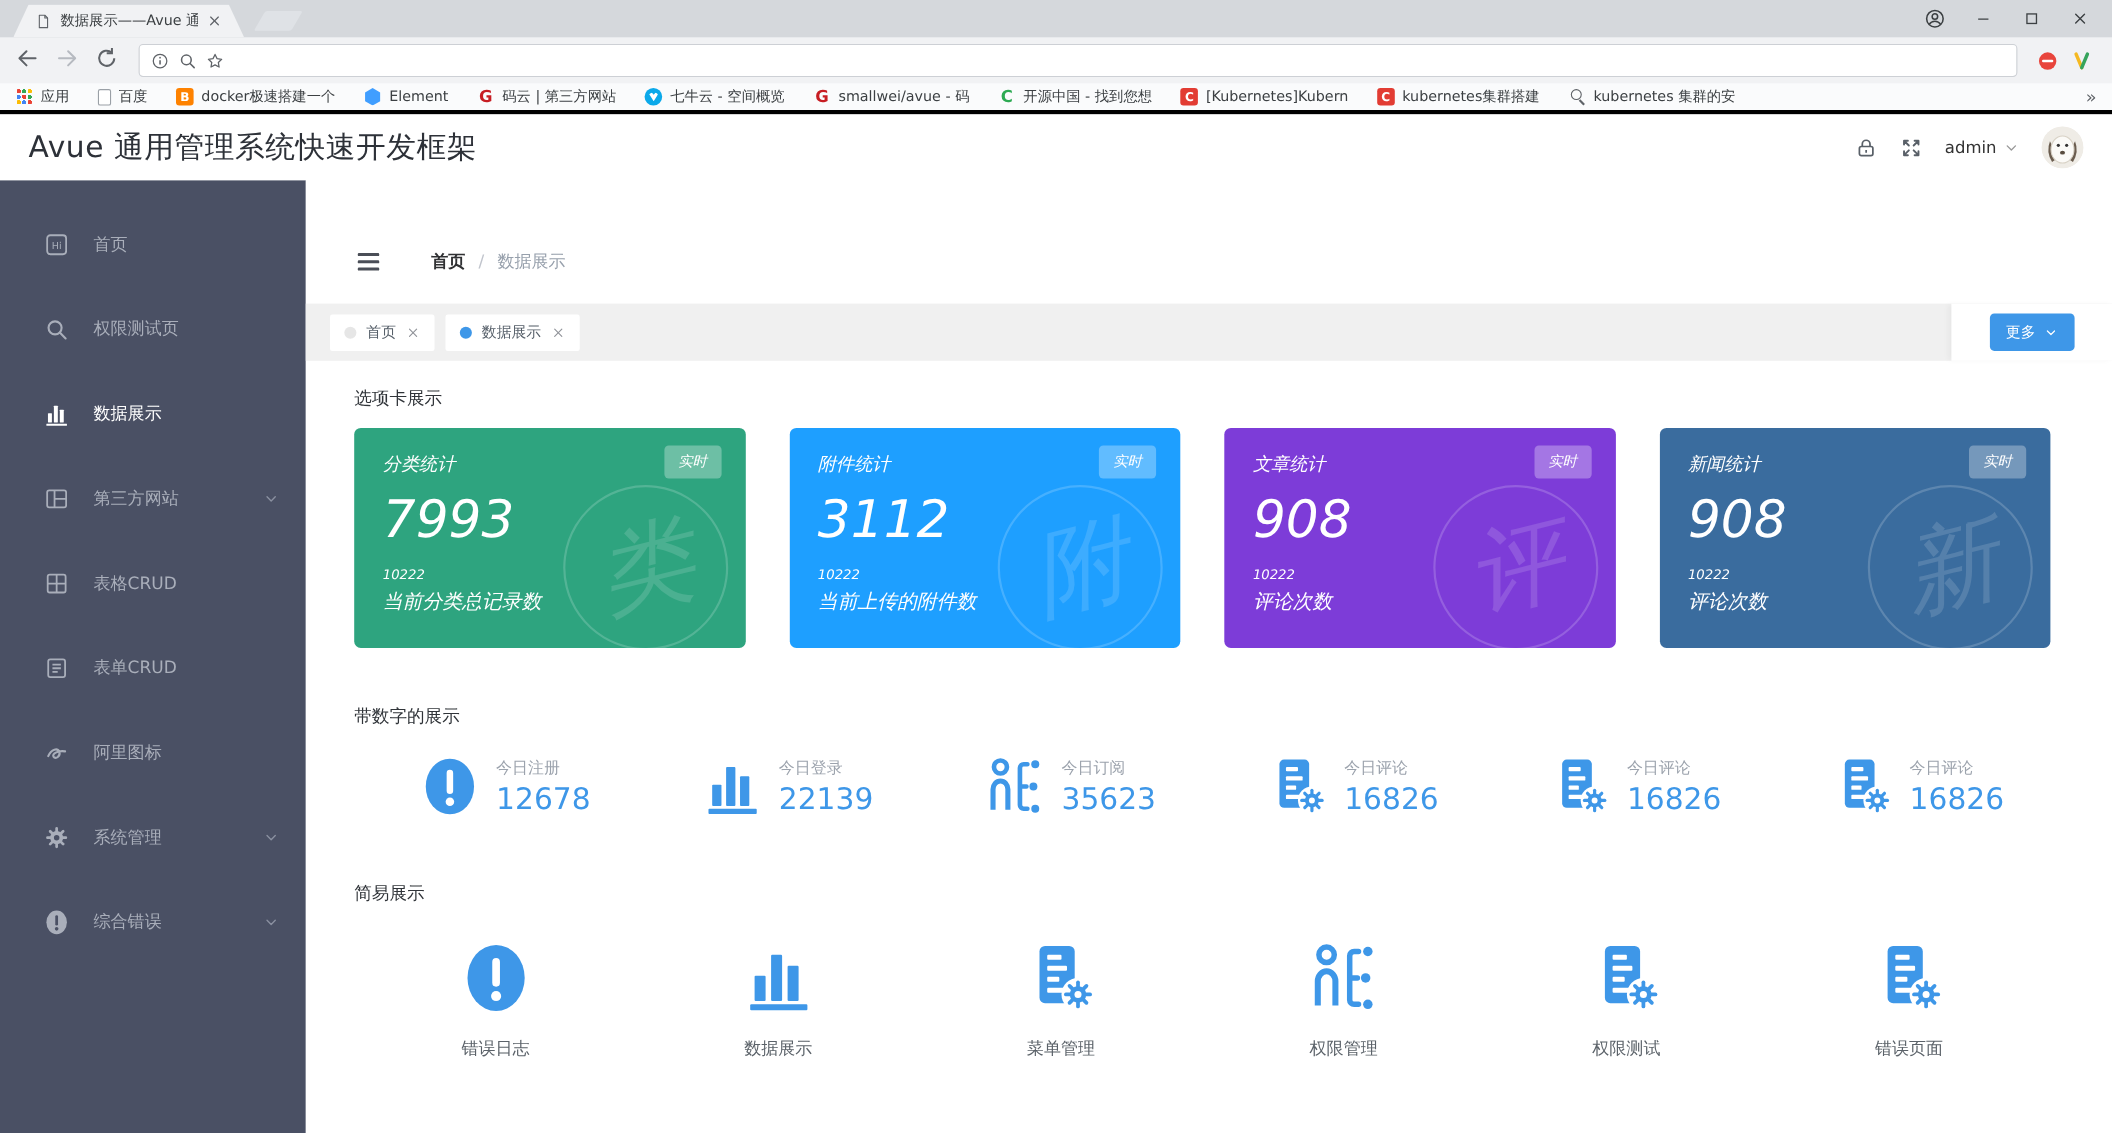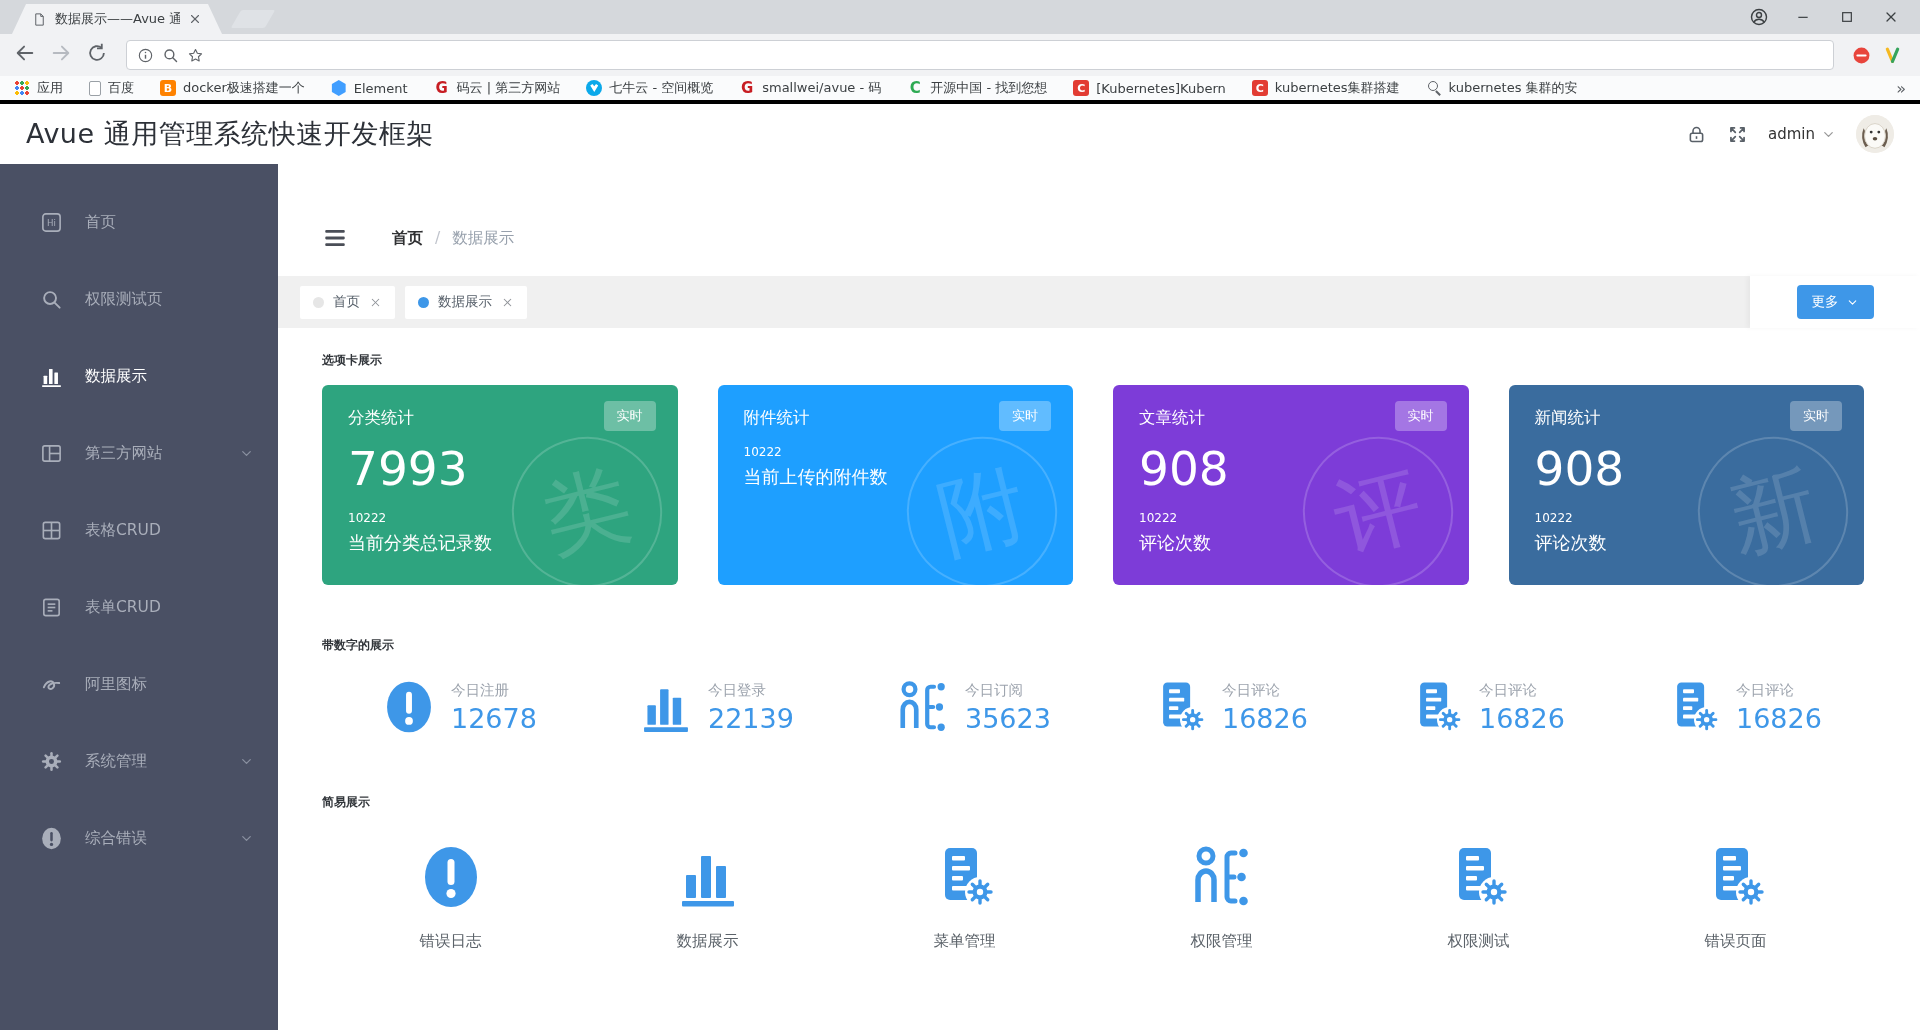--- a/index.html
+++ b/index.html
@@ -98,36 +98,36 @@
   .bc-sep { color:#c0c4cc; margin:0 12px; }
   .bc-current { color:#97a0ac; }
 
   .tagbar { height:52px; background:#f0f0f0; display:flex; align-items:center; padding-left:22px; position:relative; }
   .tags { display:flex; align-items:center; gap:10px; flex:1; }
   .tag { background:#fff; height:33px; display:flex; align-items:center; gap:9px; padding:0 13px;
          font-size:13.5px; color:#57606a; border-radius:2px; cursor:pointer; }
   .tag-dot { width:11px; height:11px; border-radius:50%; background:#e6e6e6; }
   .tag.active .tag-dot { background:#3e97e8; }
   .tag-close { width:13px; height:13px; color:#909399; }
-  .more-panel { width:170px; height:100%; background:#fff; display:flex; align-items:center; justify-content:center;
+  .more-panel { width:146px; height:100%; background:#fff; display:flex; align-items:center; justify-content:center;
                 box-shadow:-3px 0 5px rgba(0,0,0,0.04); }
   .more-btn { background:#3e97e8; color:#fff; border:none; border-radius:4px; padding:8px 15px;
               font-size:13.5px; display:flex; align-items:center; gap:7px; cursor:pointer;
               font-family:inherit; }
   .more-btn svg { width:13px; height:13px; }
 
   .content { padding:0 56px 0 44px; flex:1; overflow:hidden; }
-  .sec-title { font-size:12px; color:#303439; font-weight:700; }
+  .sec-title { font-size:16px; color:#303439; font-weight:400; }
   .sec1 { padding-top:24px; }
   .sec2 { margin-top:52px; }
   .sec3 { margin-top:60px; }
 
   .cards { margin-top:16px; display:flex; gap:40px; }
   .card { flex:1; height:200px; border-radius:6px; padding:22px 26px; color:#fff; position:relative;
-          overflow:hidden; background:var(--card-color,#409eff); }
+          overflow:hidden; background:var(--card-color,#409eff);font-style:italic; }
   .card-title { font-size:16.5px; }
   .card-badge { position:absolute; top:16px; right:22px; background:rgba(255,255,255,0.3);
                 border-radius:4px; padding:6px 13px; font-size:13px; }
   .card-value { font-size:47px; margin-top:14px; line-height:1.1; font-weight:normal; }
   .card-sub { font-size:12px; margin-top:16px; }
   .card-subtitle { font-size:18px; margin-top:6px; }
   .card-mark { position:absolute; right:16px; top:52px; width:150px; height:150px; border-radius:50%;
                border:2px solid rgba(255,255,255,0.18); display:flex; align-items:center; justify-content:center;
                font-size:86px; color:rgba(255,255,255,0.14); transform:rotate(-14deg); }
 
@@ -616,20 +616,21 @@
     <div class="card-badge">实时</div>
     <div class="card-value">7993</div>
     <div class="card-sub">10222</div>
     <div class="card-subtitle">当前分类总记录数</div>
     <div class="card-mark">类</div>
   </div>
 
   <div class="card" style="--card-color: #1e9fff;">
     <div class="card-title">附件统计</div>
     <div class="card-badge">实时</div>
+    <div class="card-value">3112</div>
     <div class="card-sub">10222</div>
     <div class="card-subtitle">当前上传的附件数</div>
     <div class="card-mark">附</div>
   </div>
 
   <div class="card" style="--card-color: #7d3cd8;">
     <div class="card-title">文章统计</div>
     <div class="card-badge">实时</div>
     <div class="card-value">908</div>
     <div class="card-sub">10222</div>

